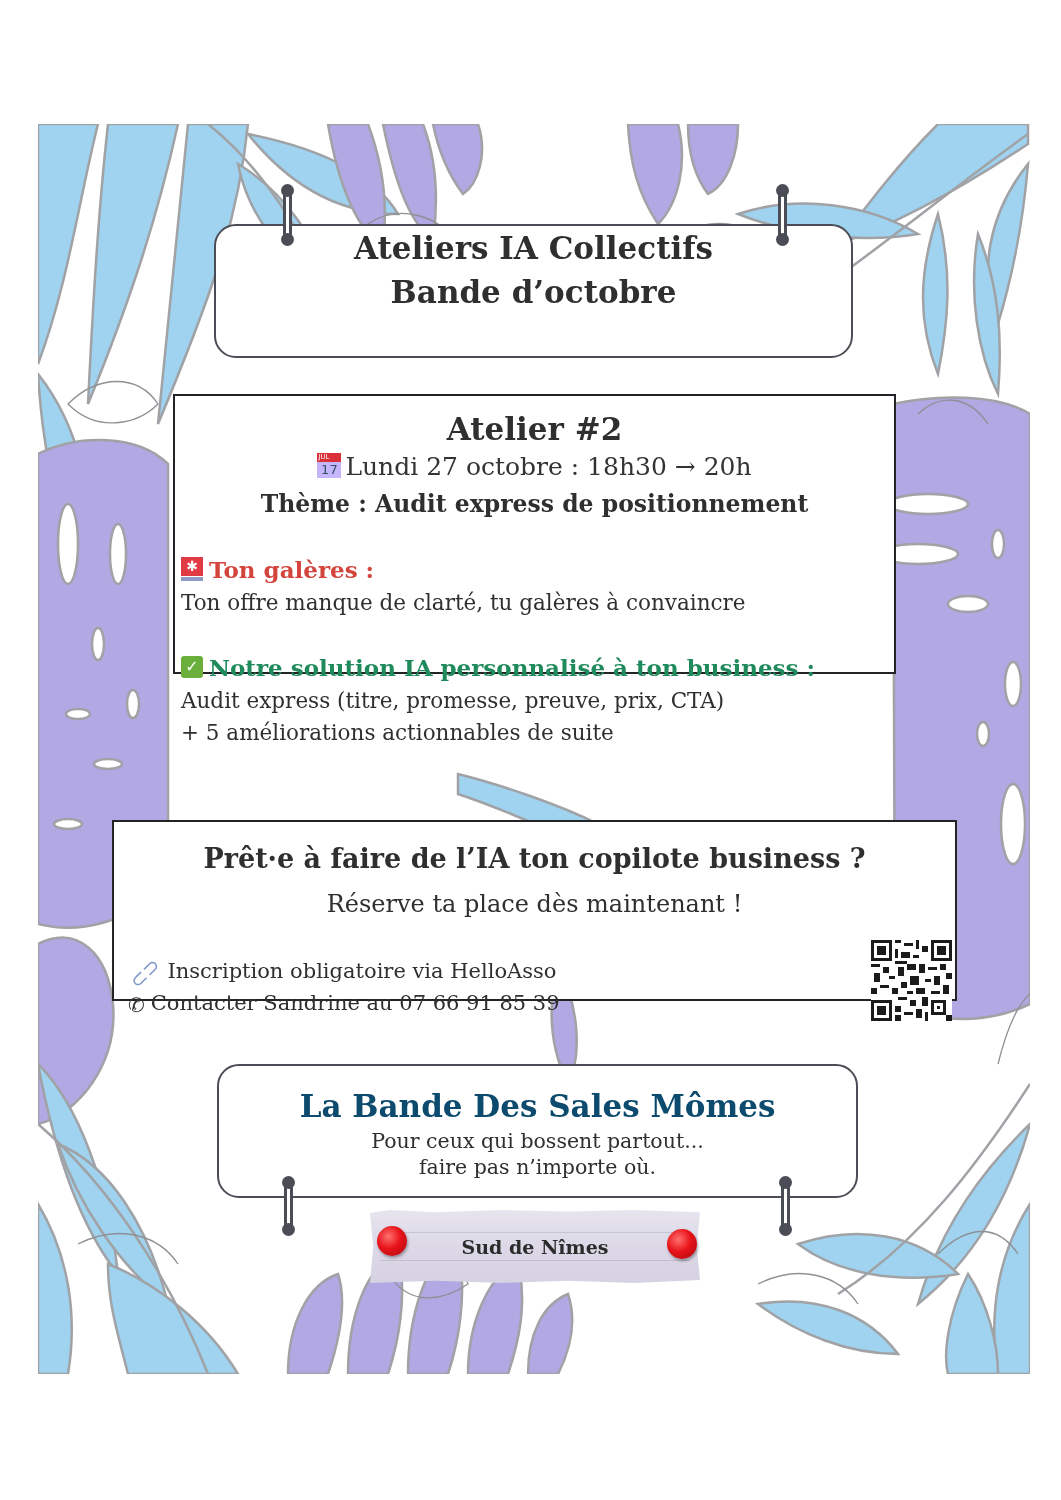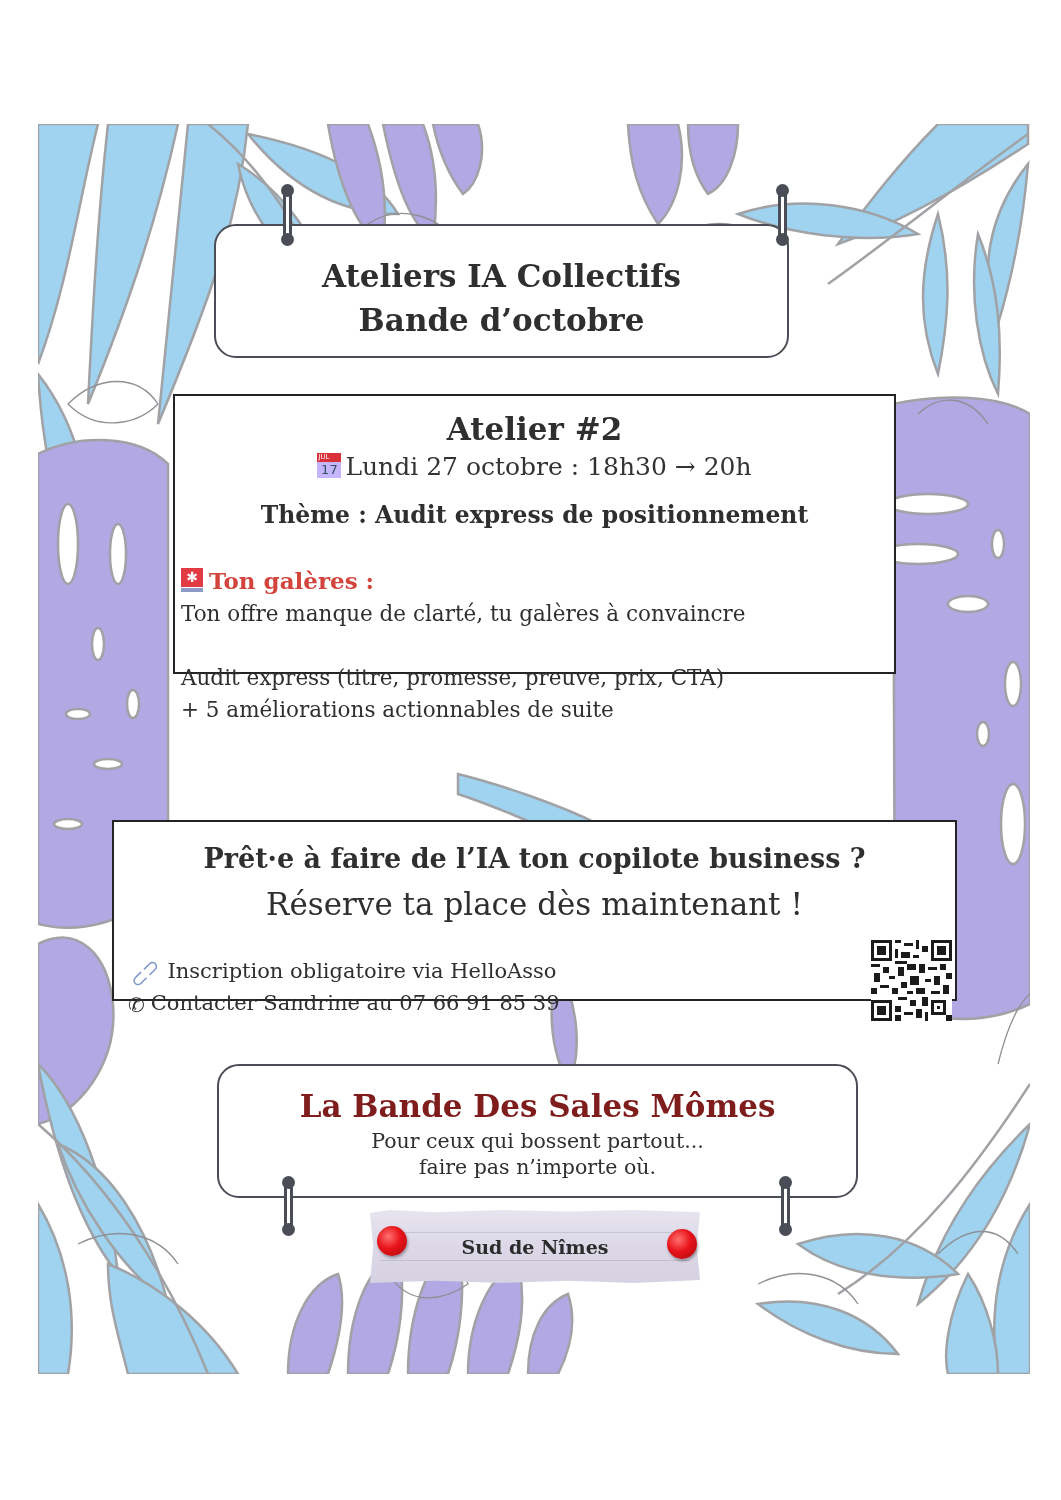--- a/index.html
+++ b/index.html
@@ -34,23 +34,23 @@
   }
 
   .t-title { font-size: 31px; font-weight: bold; line-height: 44px; color: #2f2f2f; }
   .t-h2 { font-size: 31px; font-weight: bold; color: #2f2f2f; }
   .t-date { font-size: 25px; color: #333; }
   .t-theme { font-size: 23.5px; font-weight: bold; color: #2f2f2f; }
   .t-red { font-size: 23px; font-weight: bold; color: #d2443c; }
   .t-green { font-size: 23px; font-weight: bold; color: #1f8a5b; }
   .t-body { font-size: 21.5px; color: #2f2f2f; }
   .t-cta { font-size: 27px; font-weight: bold; color: #2f2f2f; white-space: nowrap; }
-  .t-cta2 { font-size: 31px; color: #2f2f2f; }
+  .t-cta2 { font-size: 24px; color: #2f2f2f; }
   .t-contact { font-size: 21px; color: #2f2f2f; }
-  .t-brand { font-size: 31px; font-weight: bold; color: #7f1d1d; }
+  .t-brand { font-size: 31px; font-weight: bold; color: #0c4a6e; }
   .t-tag { font-size: 20.5px; font-weight: normal; color: #2f2f2f; line-height: 26px; }
 
   .icon { display: inline-block; vertical-align: middle; }
 
   .tape {
     position: absolute; left: 370px; top: 1210px; width: 330px; height: 73px;
     background: linear-gradient(180deg, #e7e4ef 0%, #dcd8e7 50%, #d6d2e2 100%);
     box-shadow: 0 1px 2px rgba(0,0,0,0.15);
     clip-path: polygon(0 4%, 6% 0, 20% 3%, 40% 0, 60% 2%, 80% 0, 100% 3%, 99% 50%, 100% 96%, 80% 100%, 60% 97%, 40% 100%, 20% 97%, 0 100%, 1% 50%);
   }
@@ -159,46 +159,49 @@
         <path d="M720 1160 C760 1140 800 1150 820 1180"></path>
         <path d="M960 940 C970 900 980 880 992 870"></path>
         <path d="M40 1120 C80 1100 120 1110 140 1140"></path>
       </g>
     </g>
   </svg>
 </div>
 
 <div class="ring" style="left:283px; top:186px; height:58px; z-index:2;"></div>
 <div class="ring" style="left:778px; top:186px; height:58px; z-index:2;"></div>
-<div class="sign" style="left:214px; top:224px; width:575px; height:134px; padding-top:28px; z-index:1;">
+<div class="sign" style="left:214px; top:224px; width:639px; height:134px; z-index:1;">
   <div class="t-title">Ateliers IA Collectifs</div>
   <div class="t-title">Bande d’octobre</div>
 </div>
 
 <div class="box" style="left:173px; top:394px; width:723px; height:280px;">
   <div class="t-h2" style="text-align:center; margin-top:14px; line-height:38px;">Atelier #2</div>
   <div class="t-date" style="text-align:center; margin-top:2px; line-height:34px;">
     <span class="icon" style="width:24px; height:26px; position:relative; margin-right:4px; top:-3px;">
       <span style="position:absolute; left:0; top:0; width:24px; height:9px; background:#d9303a; color:#fff; font-size:7px; font-family:'DejaVu Sans',sans-serif; line-height:9px; text-align:left; padding-left:1px; box-sizing:border-box;">JUL</span>
       <span style="position:absolute; left:0; top:9px; width:24px; height:16px; background:#c4b5fd; color:#35506b; font-size:13px; font-family:'DejaVu Sans',sans-serif; line-height:16px; text-align:center;">17</span>
     </span><span>Lundi 27 octobre : 18h30 → 20h</span>
   </div>
-  <div class="t-theme" style="text-align:center; margin-top:14px; line-height:34px;">Thème : Audit express de positionnement</div>
+  <div class="t-theme" style="text-align:center; margin-top:3px; line-height:34px;">Thème : Audit express de positionnement</div>
 
   <div style="margin-top:32px; padding-left:6px;">
     <div class="t-red" style="line-height:34px;">
       <span class="icon" style="width:22px; height:24px; position:relative; margin-right:6px; top:-3px;">
         <span style="position:absolute; left:0; top:0; width:22px; height:19px; background:#e23a44; color:#fff; font-size:14px; line-height:19px; text-align:center; font-family:'DejaVu Sans',sans-serif;">✱</span>
         <span style="position:absolute; left:0; top:20px; width:22px; height:4px; background:#8f9bc6;"></span>
       </span><span>Ton galères :</span>
     </div>
     <div class="t-body" style="line-height:32px;">Ton offre manque de clarté, tu galères à convaincre</div>
   </div>
 
   <div style="margin-top:32px; padding-left:6px;">
+    <div class="t-green" style="line-height:34px; white-space:nowrap;">
+      <span class="icon" style="width:22px; height:22px; background:#6aae3c; border-radius:3px; color:#fff; font-size:16px; line-height:22px; text-align:center; margin-right:6px; position:relative; top:-3px; font-family:'DejaVu Sans',sans-serif;">✓</span><span>Notre solution IA personnalisé à ton business :</span>
+    </div>
     <div class="t-body" style="line-height:32px;">Audit express (titre, promesse, preuve, prix, CTA)</div>
     <div class="t-body" style="line-height:32px;">+ 5 améliorations actionnables de suite</div>
   </div>
 </div>
 
 <div class="box" style="left:112px; top:820px; width:845px; height:181px;">
   <div class="t-cta" style="text-align:center; margin-top:18px; line-height:38px;">Prêt·e à faire de l’IA ton copilote business ?</div>
   <div class="t-cta2" style="text-align:center; margin-top:6px; line-height:40px;">Réserve ta place dès maintenant !</div>
   <div class="t-contact" style="position:absolute; left:14px; top:134px; line-height:30px;">
     <span class="icon" style="color:#7d95c8; font-family:'DejaVu Sans',sans-serif; font-size:20px; margin-right:6px; transform:rotate(-45deg); display:inline-block;">⊂⊃</span><span>Inscription obligatoire via HelloAsso</span>

